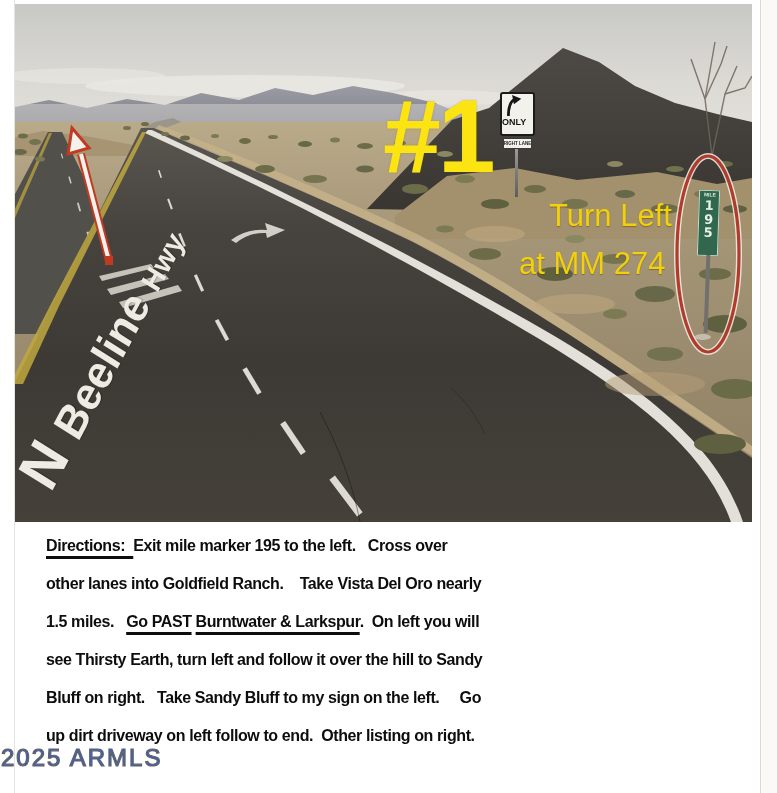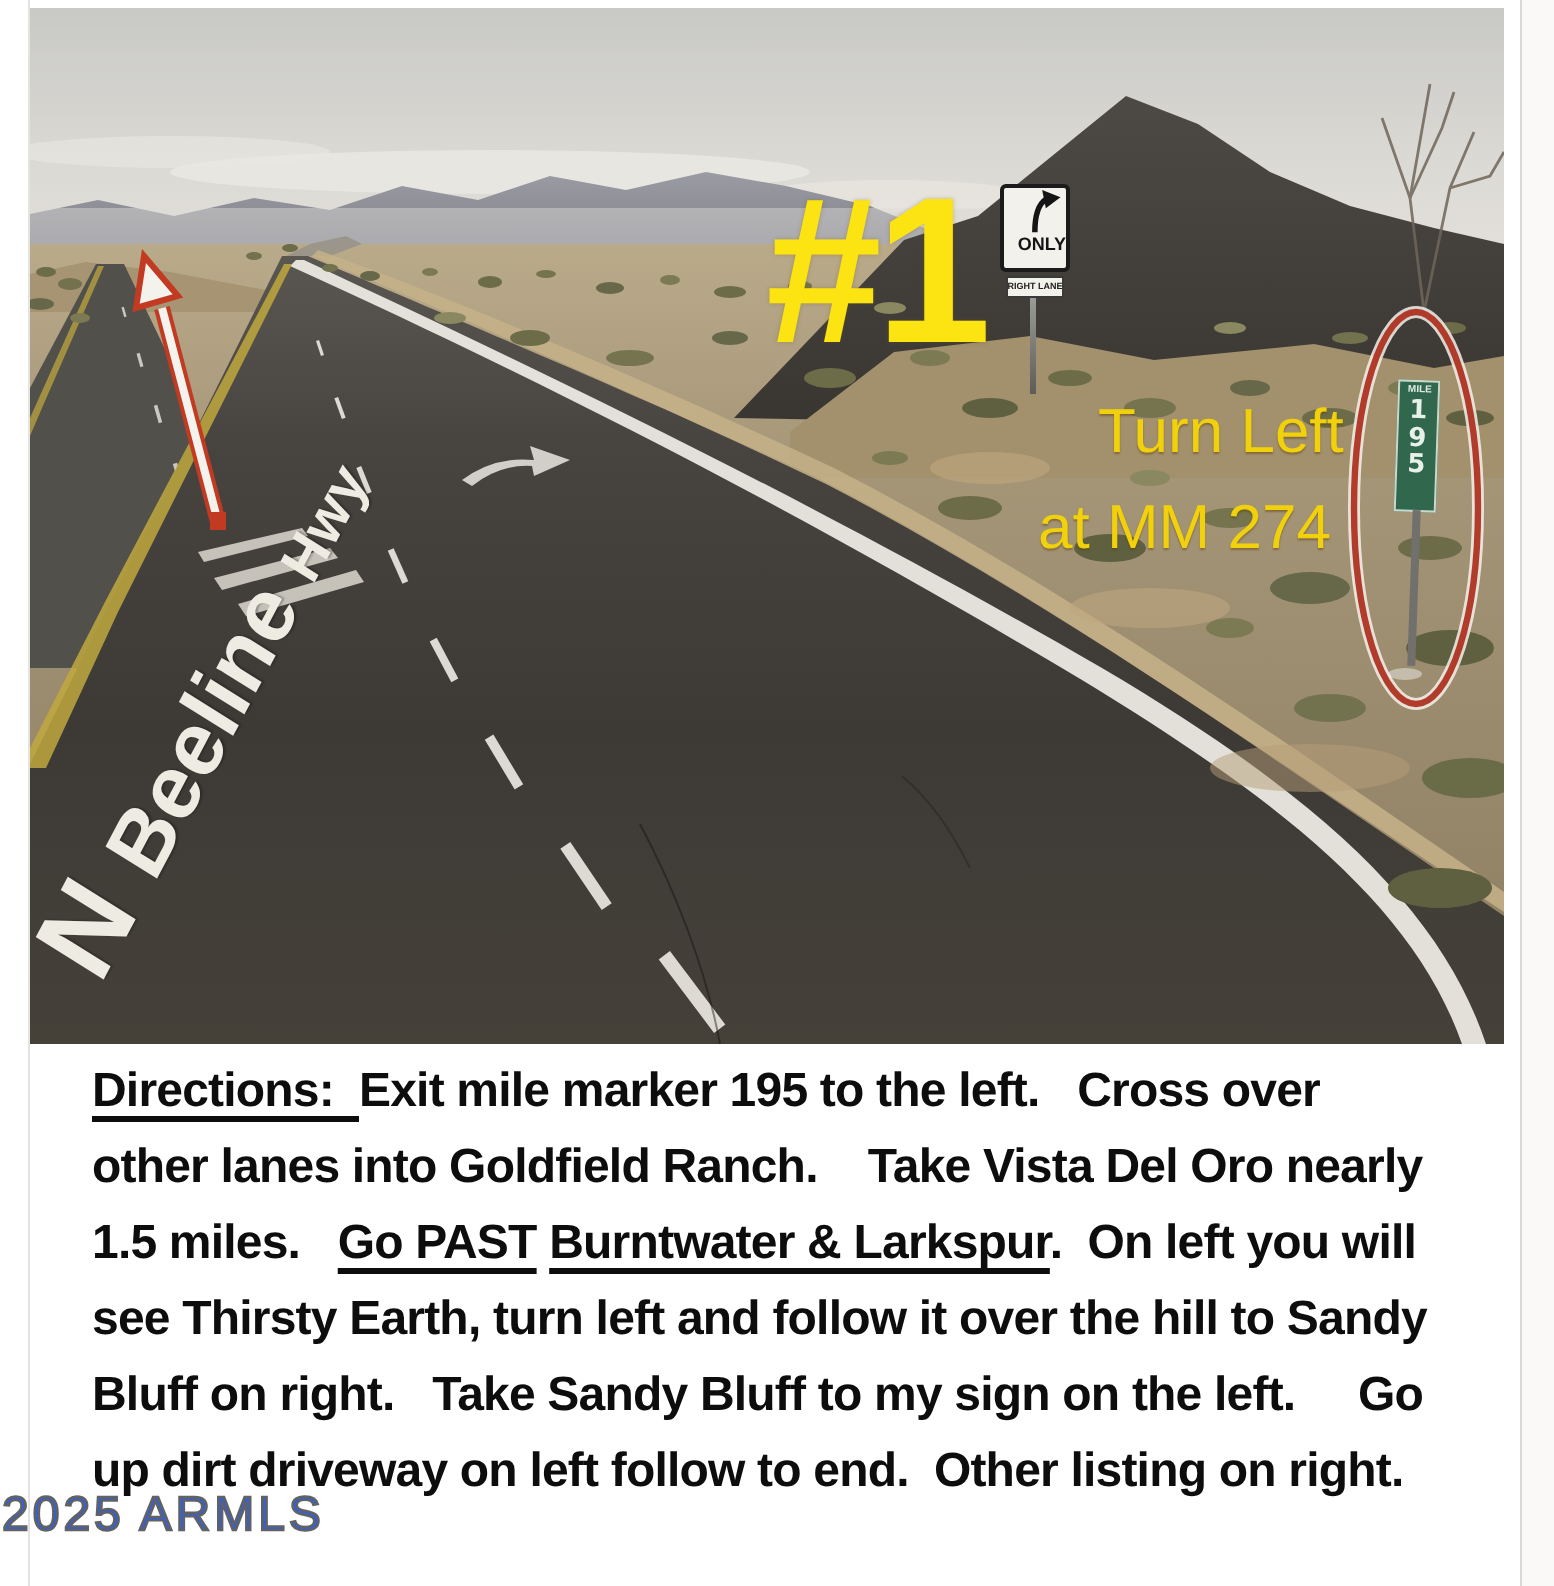--- a/index.html
+++ b/index.html
@@ -24,42 +24,42 @@
 
   .road-label{left:46px;top:432px;height:64px;line-height:64px;transform-origin:0 100%;
               transform:rotate(-62deg) skewX(-4deg);color:#eeebe3;font-weight:700;white-space:nowrap;
               text-shadow:1px 1px 1px rgba(0,0,0,.25);}
   .road-label .w1{font-size:58px;}
   .road-label .w2{font-size:44px;}
   .road-label .w3{font-size:29px;}
 
   .only-sign{left:485px;top:88px;width:35px;height:44px;background:#f2f1ec;border:2px solid #1b1b1b;
              border-radius:3px;box-sizing:border-box;display:flex;flex-direction:column;
-             align-items:flex-end;justify-content:flex-start;}
+             align-items:flex-start;justify-content:flex-start;}
   .only-sign .word{font-size:9px;font-weight:700;color:#141414;letter-spacing:0;margin-top:-1px;}
   .plaque{left:488px;top:134px;width:29px;height:11px;background:#f2f1ec;border:1px solid #3a3a3a;
           box-sizing:border-box;overflow:hidden;display:flex;align-items:center;justify-content:center;}
   .plaque span{font-size:10px;font-weight:700;color:#222;transform:scale(.45);white-space:nowrap;}
   .sign-post{left:500px;top:145px;width:3px;height:48px;background:linear-gradient(#9a9a96,#5c5c58);}
 
   .mile-marker{left:683px;top:186px;width:21px;height:66px;background:#31684d;border:1px solid #c9d8cc;
                box-sizing:border-box;transform:rotate(2deg);display:flex;flex-direction:column;
                align-items:center;z-index:4;}
   .mile-marker .mm-title{font-size:10px;font-weight:700;color:#dfe9e2;transform:scale(.5);
                          height:8px;line-height:8px;}
   .mile-marker .digit{display:block;font-size:13px;line-height:13.5px;font-weight:700;color:#e8f0ea;
                       font-family:"DejaVu Sans",sans-serif;}
   .marker-post{left:690px;top:251px;width:4px;height:78px;background:#71706c;transform:rotate(2deg);}
   .marker-base{left:679px;top:330px;width:17px;height:6px;background:#c9c2b4;border-radius:50%;opacity:.9;}
 
   .circle-annotation{left:649px;top:146px;z-index:5;}
 
   
   .directions{position:absolute;left:46px;top:527px;width:712px;color:#0d0d0d;font-weight:700;
-              font-size:24px;letter-spacing:-0.4px;line-height:38px;white-space:pre;}
+              font-size:16px;letter-spacing:-0.4px;line-height:38px;white-space:pre;}
   .directions .u{text-decoration:underline;text-decoration-thickness:3px;text-underline-offset:5px;}
 
   .watermark{position:absolute;left:1px;top:744px;font-size:24px;font-weight:400;letter-spacing:2px;
              color:#1d4ed8;-webkit-text-stroke:1.2px #525252;opacity:.9;}
 </style>
 </head>
 <body>
 
 <div class="page">
 

